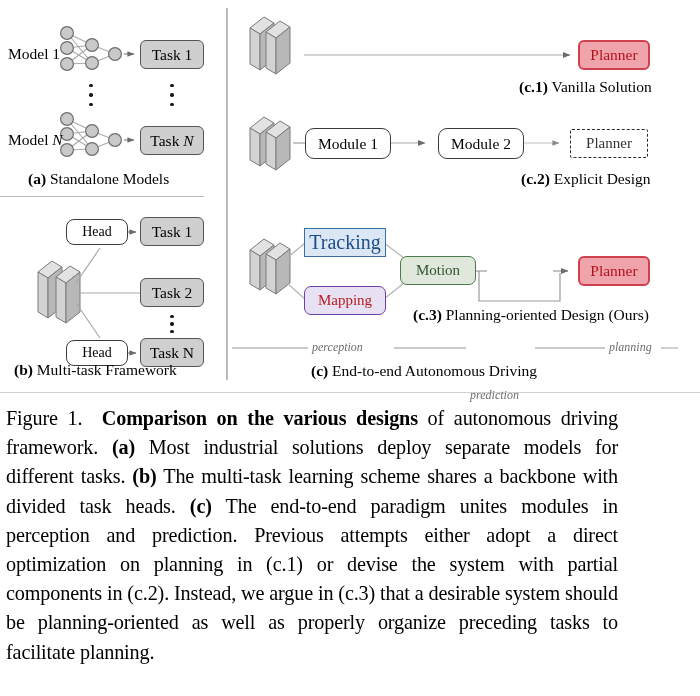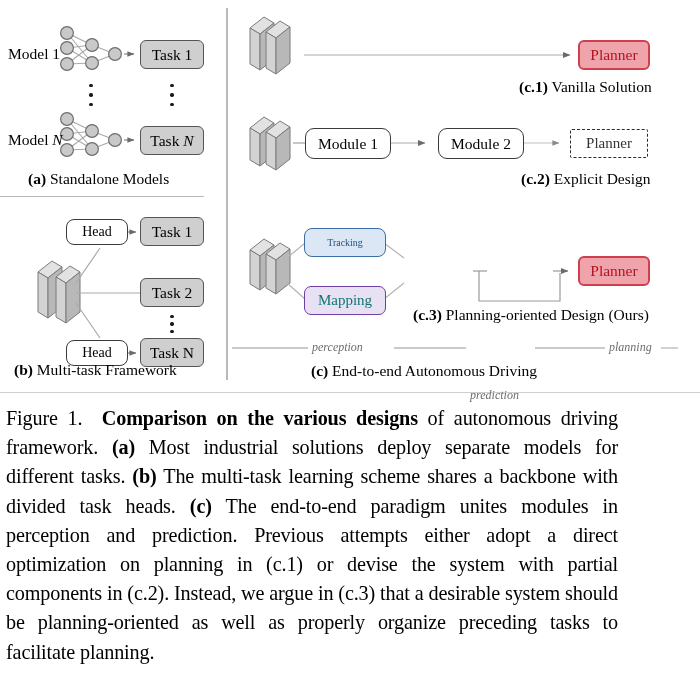--- a/index.html
+++ b/index.html
@@ -49,25 +49,25 @@
   .box-planner{
     background:#efa3ab;border:2px solid #cf3f4e;
     color:#b3121f;font-size:15.5px;border-radius:6px;
   }
   .box-planner-dashed{
     background:#ffffff;border:1.8px dashed #2b2b2b;
     color:#333;font-size:15px;border-radius:2px;
   }
   .box-tracking{
     background:#dbe7f4;border:1.8px solid #3a6ea5;
-    color:#1d4f86;font-size:10px;border-radius:8px;
+    color:#1d4f86;font-size:20px;border-radius:0;
   }
   .box-mapping{
     background:#e8e1f4;border:1.8px solid #6e40a5;
-    color:#0f766e;font-size:15px;border-radius:7px;
+    color:#b91c1c;font-size:15px;border-radius:7px;
   }
   .box-motion{
     background:#dfe8da;border:1.8px solid #4d7a4b;
     color:#2f5530;font-size:15px;border-radius:7px;
   }
   .box-occupancy{
     background:#f8ecca;border:1.8px solid #b2821e;
     color:#8a6410;font-size:15px;border-radius:7px;
   }
 
@@ -303,20 +303,23 @@
     <b>(c.2)</b>
     <span>Explicit Design</span>
   </div>
 
   <div class="box box-tracking" style="left:304px;top:228px;width:82px;height:29px;">
     <span>Tracking</span>
   </div>
   <div class="box box-mapping" style="left:304px;top:286px;width:82px;height:29px;">
     <span>Mapping</span>
   </div>
+  <div class="box box-motion" style="left:400px;top:256px;width:76px;height:29px;">
+    <span>Motion</span>
+  </div>
   <div class="box box-planner" style="left:578px;top:256px;width:72px;height:30px;">
     <span>Planner</span>
   </div>
   <div class="lbl sublabel" style="left:413px;top:306px;">
     <b>(c.3)</b>
     <span>Planning-oriented Design (Ours)</span>
   </div>
 
   <div class="lbl stage-lbl" style="left:312px;top:340px;">perception</div>
   <div class="lbl stage-lbl" style="left:470px;top:352px;margin-top:36px;">prediction</div>

